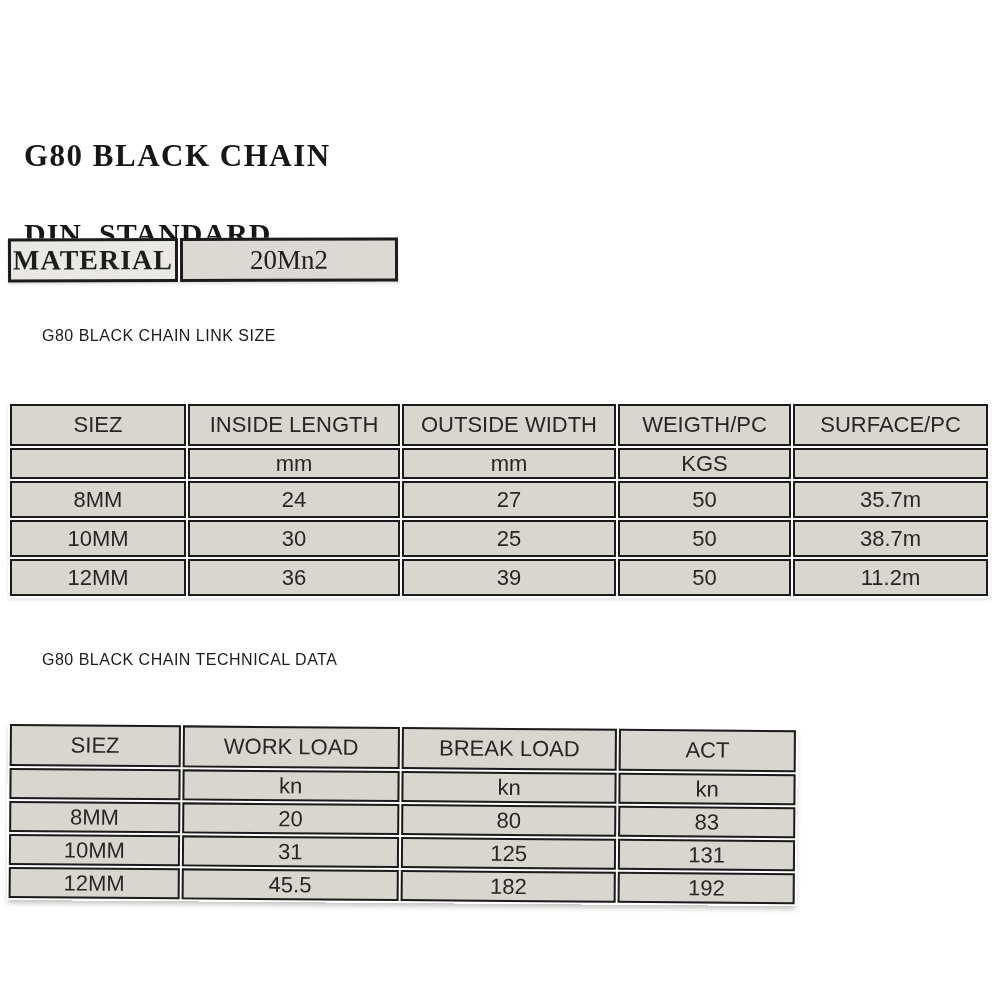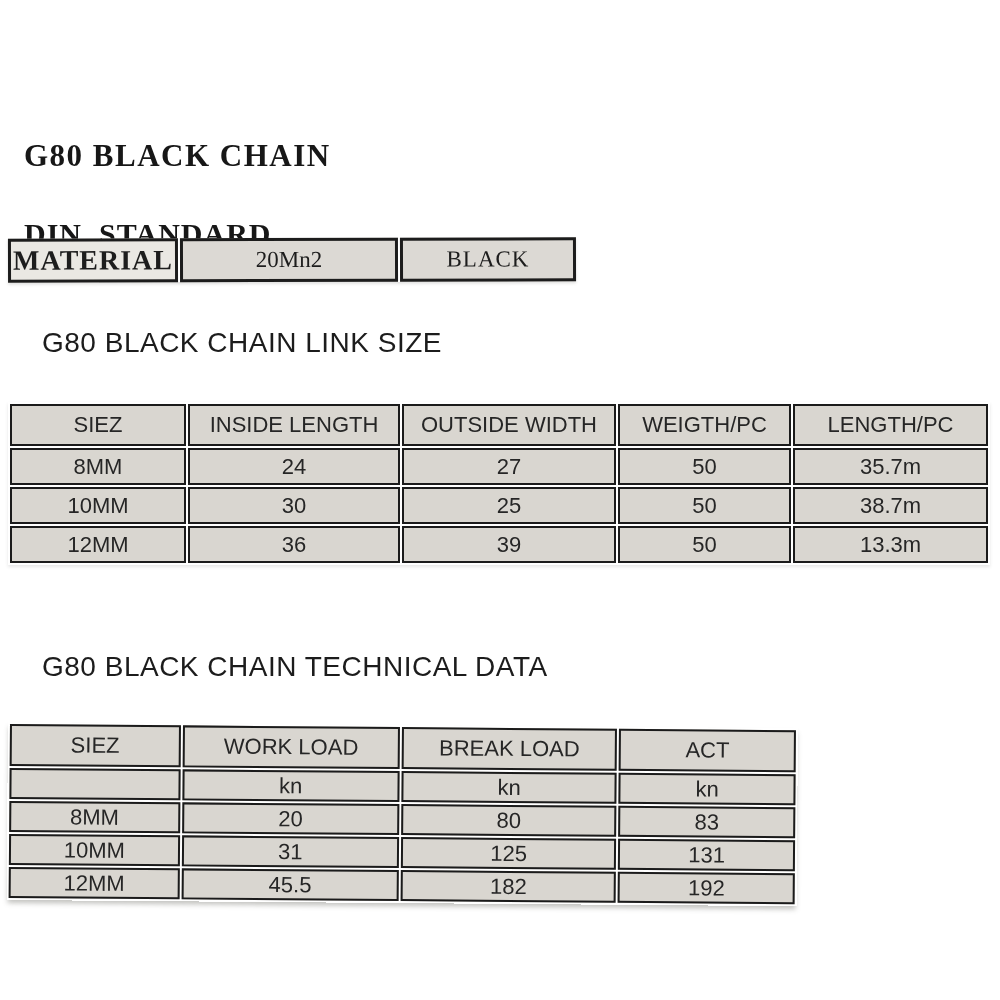--- a/index.html
+++ b/index.html
@@ -50,33 +50,33 @@
     box-shadow: 0 2px 3px rgba(90,90,85,0.18);
   }
   .material-table .mcell {
     border: 3px solid #1c1c1c;
     background: #dcd9d4;
     height: 38px;
     display: flex;
     align-items: center;
     justify-content: center;
     font-family: "Liberation Serif", serif;
-    font-size: 23px;
+    font-size: 27px;
     color: #1d1d1d;
   }
   .material-table .mcell.m0 { width: 164px; font-weight: bold; font-size: 28px; background: #eae8e3; letter-spacing: 1px; text-align: center; }
   .material-table .mcell.m1 { width: 212px; }
   .material-table .mcell.m2 { width: 204px; font-weight: bold; letter-spacing: 1px; }
   .material-table .mcell.m3 { width: 170px; letter-spacing: 1px; }
 
   
   .section-heading {
     position: absolute;
     left: 42px;
-    font-size: 28px;
+    font-size: 16px;
     letter-spacing: 0.5px;
     color: #1c1c1c;
   }
   #heading-link-size { top: 327px; }
   #heading-technical { top: 651px; }
 
   
   table.spec {
     position: absolute;
     border-collapse: separate;
@@ -116,61 +116,67 @@
 <body>
 
 <div class="doc-title">
   <span class="line1">G80 BLACK CHAIN</span>
   <span class="line2">DIN  STANDARD</span>
 </div>
 
 <div class="material-table">
   <div class="mcell m0">MATERIAL</div>
   <div class="mcell m1">20Mn2</div>
-  <div class="mcell m3">BLACK</div>
 </div>
 
 <div class="section-heading" id="heading-link-size">G80 BLACK CHAIN LINK SIZE</div>
 
 <table class="spec" id="table-link-size">
   <colgroup>
     <col style="width:176px">
       <col style="width:212px">
       <col style="width:214px">
       <col style="width:173px">
       <col style="width:195px">
   </colgroup>
   <tbody>
     <tr class="row-header">
       <td>SIEZ</td>
       <td>INSIDE LENGTH</td>
       <td>OUTSIDE WIDTH</td>
       <td>WEIGTH/PC</td>
-      <td>LENGTH/PC</td>
+      <td>SURFACE/PC</td>
+    </tr>
+    <tr class="row-units">
+      <td></td>
+      <td>mm</td>
+      <td>mm</td>
+      <td>KGS</td>
+      <td></td>
     </tr>
     <tr class="row-data">
       <td>8MM</td>
       <td>24</td>
       <td>27</td>
       <td>50</td>
       <td>35.7m</td>
     </tr>
     <tr class="row-data">
       <td>10MM</td>
       <td>30</td>
       <td>25</td>
       <td>50</td>
       <td>38.7m</td>
     </tr>
     <tr class="row-data">
       <td>12MM</td>
       <td>36</td>
       <td>39</td>
       <td>50</td>
-      <td>13.3m</td>
+      <td>11.2m</td>
     </tr>
   </tbody>
 </table>
 
 <div class="section-heading" id="heading-technical">G80 BLACK CHAIN TECHNICAL DATA</div>
 
 <table class="spec" id="table-technical">
   <colgroup>
     <col style="width:168px">
       <col style="width:214px">

